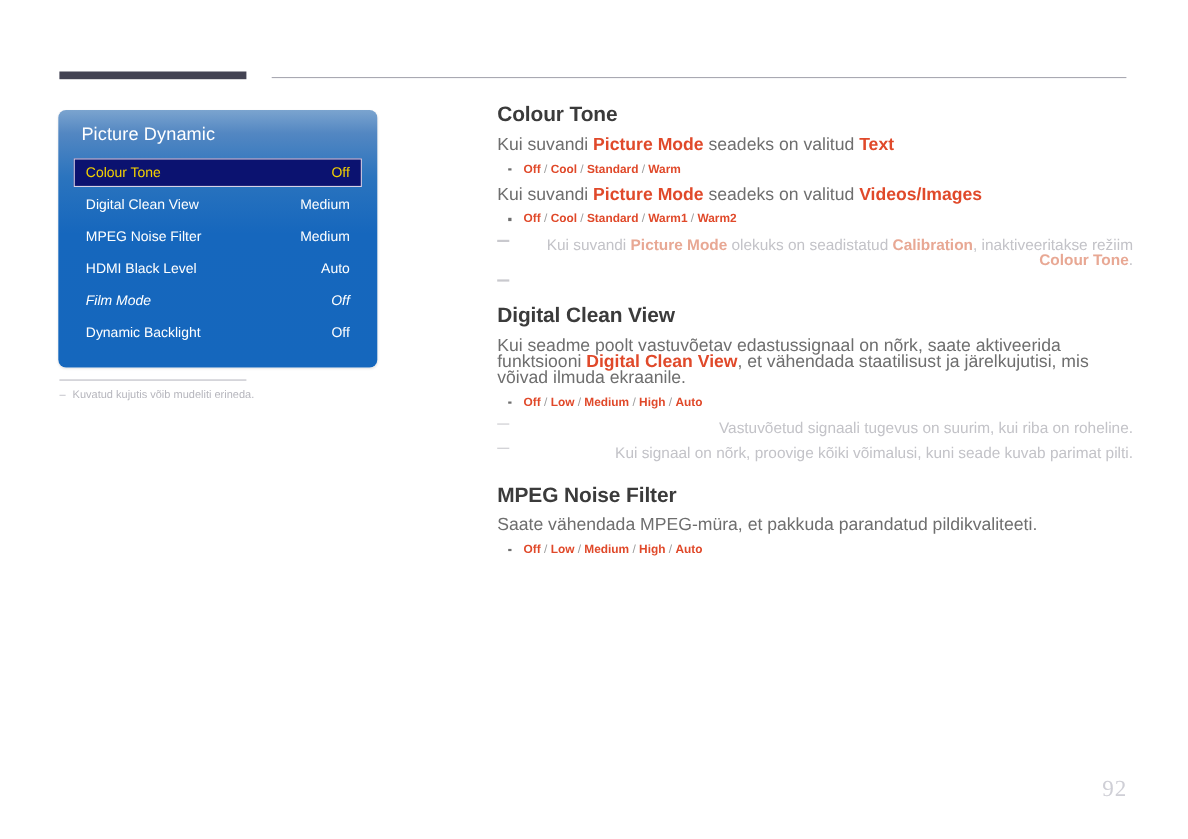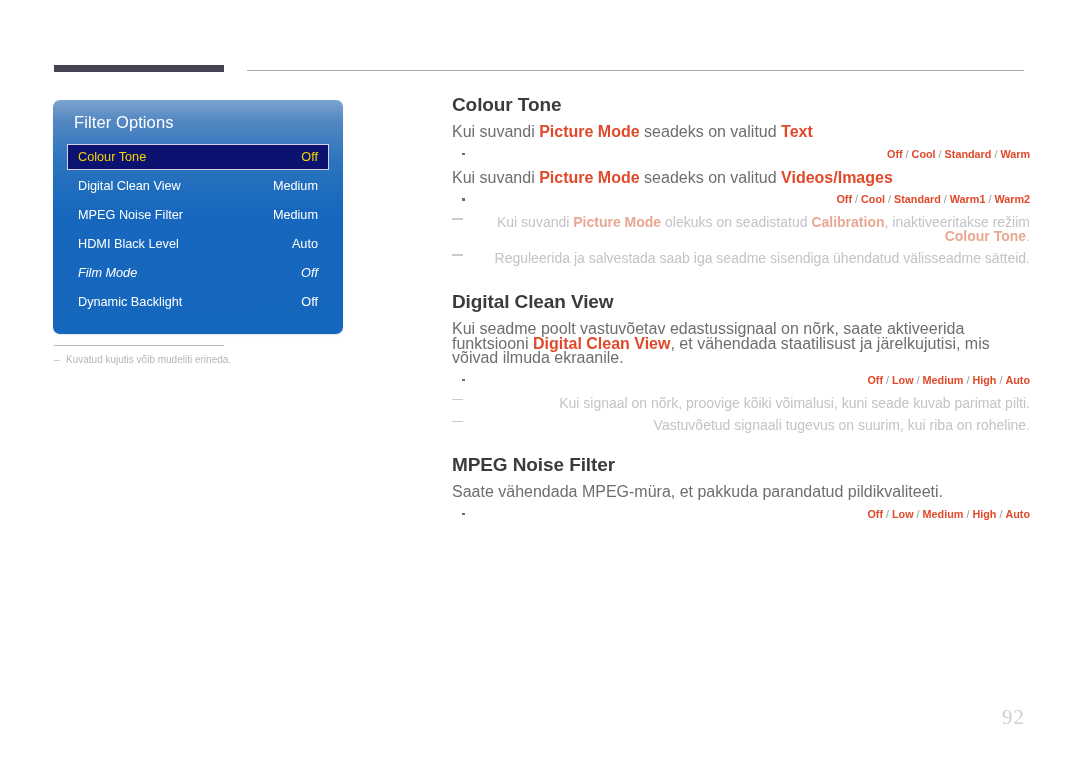--- a/index.html
+++ b/index.html
@@ -141,21 +141,20 @@
   .para .accent { color: #e0492a; font-weight: bold; }
 
   .bullet {
     position: relative;
     font-size: 10.8px;
     line-height: 15px;
     color: #e0492a;
     font-weight: bold;
     margin: 7px 0 0 0;
     padding-left: 24px;
-    text-align: right;
   }
   .bullet .bullet-dot {
     position: absolute;
     left: 10px;
     top: 6px;
     width: 2.5px;
     height: 2.5px;
     background: #6e6e6e;
   }
   .bullet .sep { color: #9a9a9a; font-weight: normal; }
@@ -193,21 +192,21 @@
     font-family: Liberation Serif, serif;
   }
 </style>
 </head>
 <body>
 
 <div id="header-rule-bar"></div>
 <div id="header-rule-line"></div>
 
 <div id="osd-panel">
-  <div id="osd-title">Filter Options</div>
+  <div id="osd-title">Picture Dynamic</div>
 
   <div class="osd-row selected" style="top:44px;">
     <span class="osd-label">Colour Tone</span>
     <span class="osd-value">Off</span>
   </div>
 
   <div class="osd-row" style="top:74px;">
     <span class="osd-label">Digital Clean View</span>
     <span class="osd-value">Medium</span>
   </div>
@@ -246,35 +245,35 @@
     <p class="para"><span>Kui suvandi </span><span class="accent">Picture Mode</span><span> seadeks on valitud </span><span class="accent">Text</span></p>
 
     <p class="bullet"><span class="bullet-dot"></span><span>Off</span><span class="sep"> / </span><span>Cool</span><span class="sep"> / </span><span>Standard</span><span class="sep"> / </span><span>Warm</span></p>
 
     <p class="para"><span>Kui suvandi </span><span class="accent">Picture Mode</span><span> seadeks on valitud </span><span class="accent">Videos/Images</span></p>
 
     <p class="bullet"><span class="bullet-dot"></span><span>Off</span><span class="sep"> / </span><span>Cool</span><span class="sep"> / </span><span>Standard</span><span class="sep"> / </span><span>Warm1</span><span class="sep"> / </span><span>Warm2</span></p>
 
     <p class="note"><span class="note-dash"></span><span>Kui suvandi </span><span class="accent">Picture Mode</span><span> olekuks on seadistatud </span><span class="accent">Calibration</span><span>, inaktiveeritakse režiim </span><span class="accent">Colour Tone</span><span>.</span></p>
 
-    <p class="note"><span class="note-dash"></span><span>Reguleerida ja salvestada saab iga seadme sisendiga ühendatud välisseadme sätteid.</span></p>
+    <p class="note"><span class="note-dash"></span></p>
   </div>
 
   <div class="gap-lg"></div>
 
   <div class="section">
     <h2 class="section-heading">Digital Clean View</h2>
 
     <p class="para"><span>Kui seadme poolt vastuvõetav edastussignaal on nõrk, saate aktiveerida funktsiooni </span><span class="accent">Digital Clean View</span><span>, et vähendada staatilisust ja järelkujutisi, mis võivad ilmuda ekraanile.</span></p>
 
     <p class="bullet"><span class="bullet-dot"></span><span>Off</span><span class="sep"> / </span><span>Low</span><span class="sep"> / </span><span>Medium</span><span class="sep"> / </span><span>High</span><span class="sep"> / </span><span>Auto</span></p>
 
+    <p class="note"><span class="note-dash"></span><span>Vastuvõetud signaali tugevus on suurim, kui riba on roheline.</span></p>
+
     <p class="note"><span class="note-dash"></span><span>Kui signaal on nõrk, proovige kõiki võimalusi, kuni seade kuvab parimat pilti.</span></p>
-
-    <p class="note"><span class="note-dash"></span><span>Vastuvõetud signaali tugevus on suurim, kui riba on roheline.</span></p>
   </div>
 
   <div class="gap-md"></div>
 
   <div class="section">
     <h2 class="section-heading">MPEG Noise Filter</h2>
 
     <p class="para"><span>Saate vähendada MPEG-müra, et pakkuda parandatud pildikvaliteeti.</span></p>
 
     <p class="bullet"><span class="bullet-dot"></span><span>Off</span><span class="sep"> / </span><span>Low</span><span class="sep"> / </span><span>Medium</span><span class="sep"> / </span><span>High</span><span class="sep"> / </span><span>Auto</span></p>

